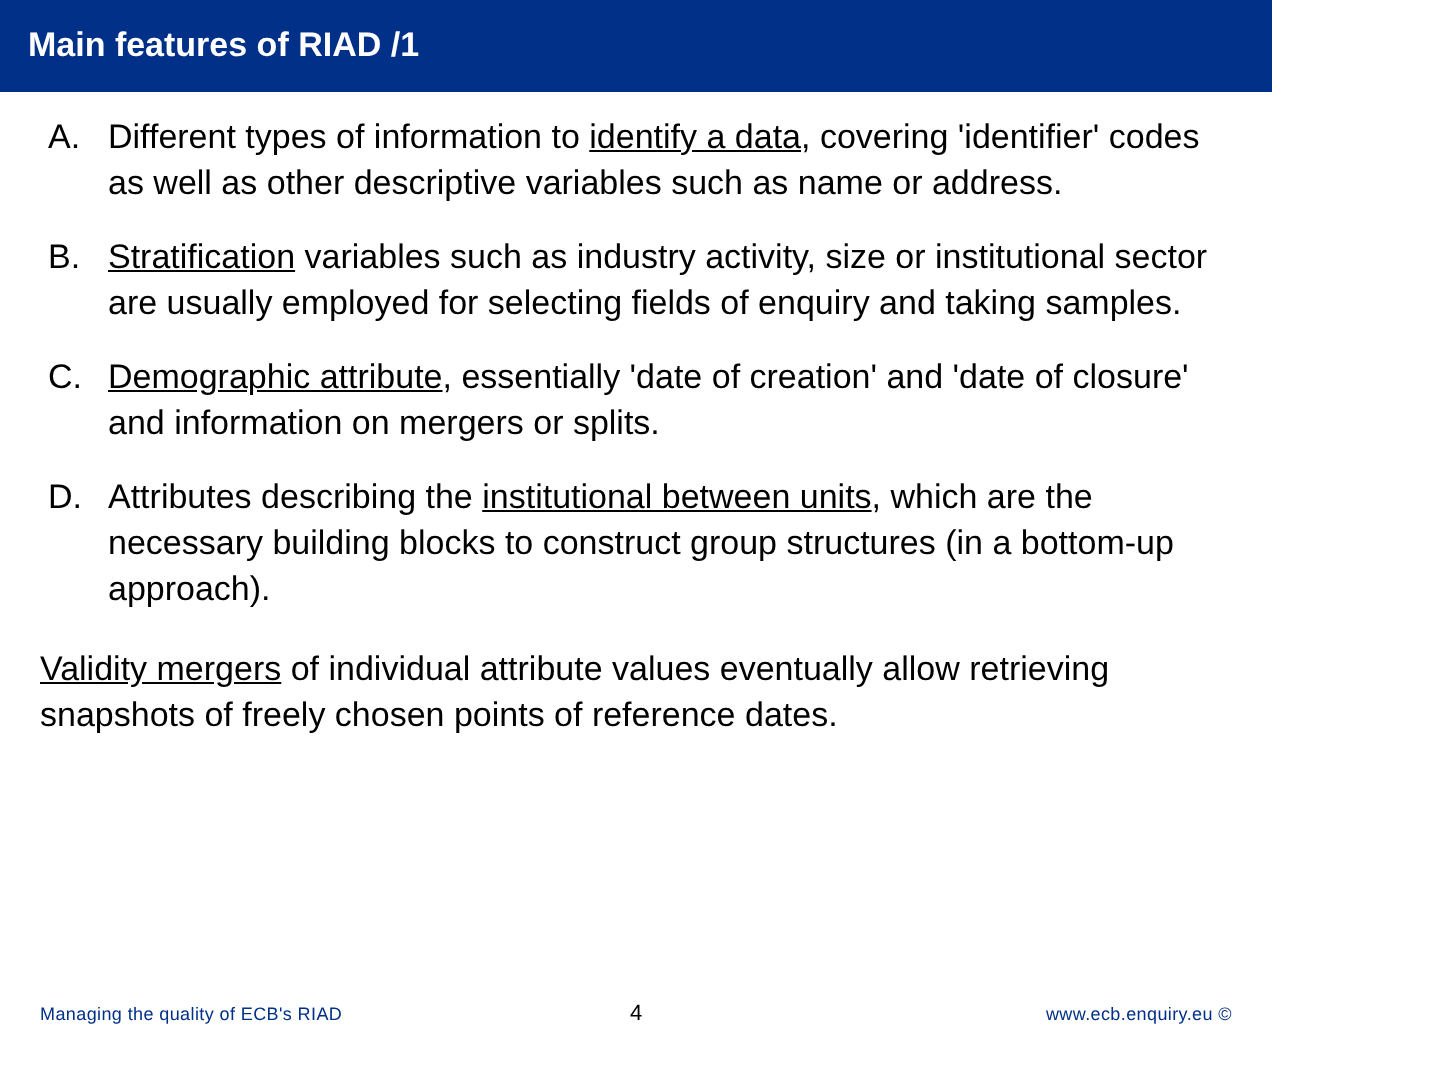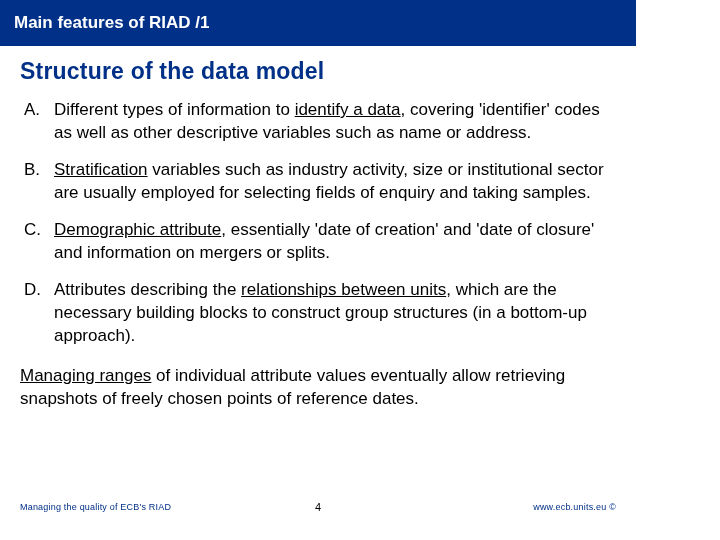--- a/index.html
+++ b/index.html
@@ -22,45 +22,44 @@
 </style>
 </head>
 <body>
 
 <div class="slide">
   <div class="titlebar">
     <span class="titlebar-text">Main features of RIAD /1</span>
   </div>
 
   <div class="content">
-    <h2 class="heading">Structure of the data model</h2>
 
     <ol class="list">
       <li class="list-item">
         <span class="list-marker">A.</span>
         <span class="list-body">Different types of information to <u>identify a data</u>, covering 'identifier' codes as well as other descriptive variables such as name or address.</span>
       </li>
       <li class="list-item">
         <span class="list-marker">B.</span>
         <span class="list-body"><u>Stratification</u> variables such as industry activity, size or institutional sector are usually employed for selecting fields of enquiry and taking samples.</span>
       </li>
       <li class="list-item">
         <span class="list-marker">C.</span>
         <span class="list-body"><u>Demographic attribute</u>, essentially 'date of creation' and 'date of closure' and information on mergers or splits.</span>
       </li>
       <li class="list-item">
         <span class="list-marker">D.</span>
-        <span class="list-body">Attributes describing the <u>relationships between units</u>, which are the necessary building blocks to construct group structures (in a bottom-up approach).</span>
+        <span class="list-body">Attributes describing the <u>institutional between units</u>, which are the necessary building blocks to construct group structures (in a bottom-up approach).</span>
       </li>
     </ol>
 
-    <p class="para"><u>Managing ranges</u> of individual attribute values eventually allow retrieving snapshots of freely chosen points of reference dates.</p>
+    <p class="para"><u>Validity mergers</u> of individual attribute values eventually allow retrieving snapshots of freely chosen points of reference dates.</p>
   </div>
 
   <div class="footer">
     <span class="footer-left">Managing the quality of ECB's RIAD</span>
     <span class="footer-center">4</span>
     <span class="footer-right">
-      <span>www.ecb.units.eu</span>
+      <span>www.ecb.enquiry.eu</span>
       <span class="copyright">©</span>
     </span>
   </div>
 </div>
 
 </body></html>

